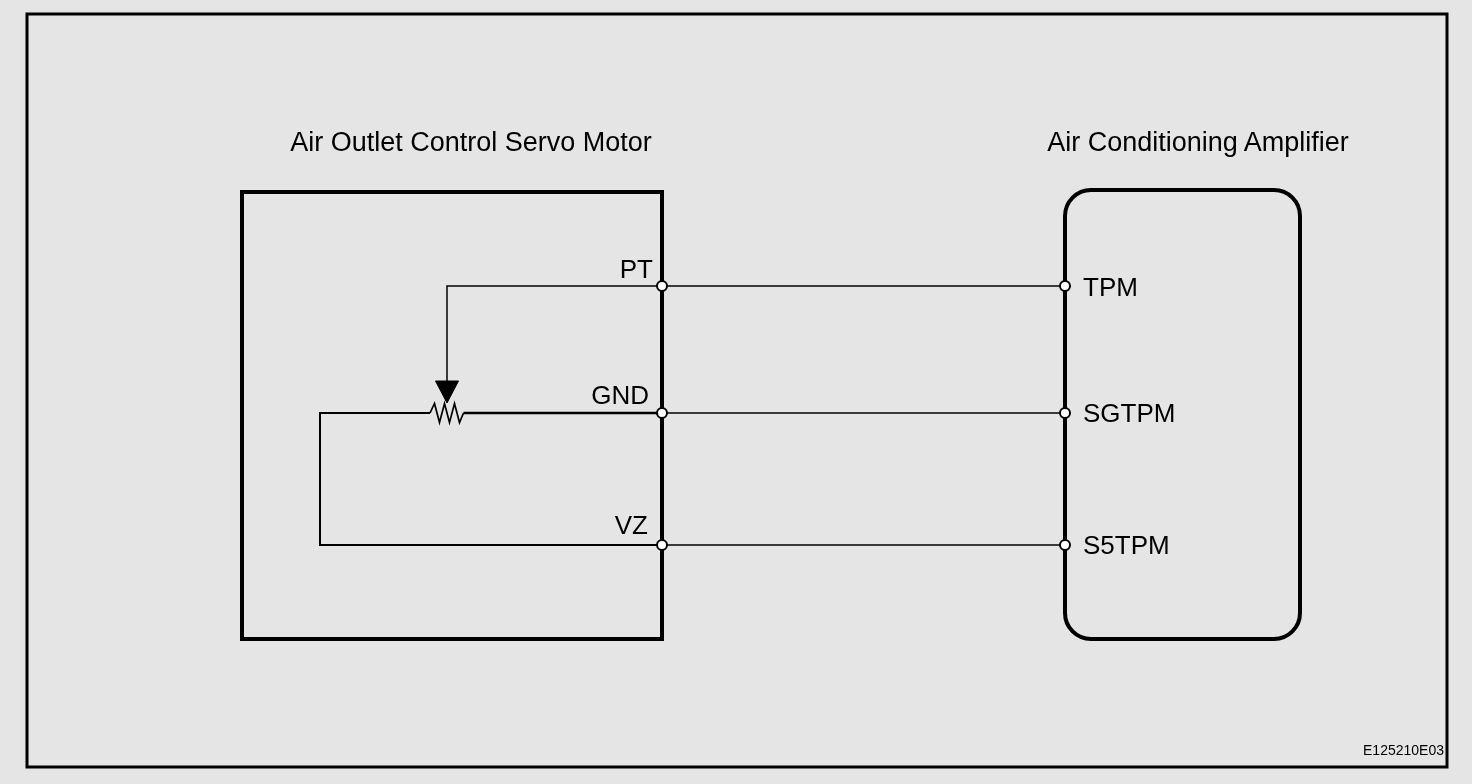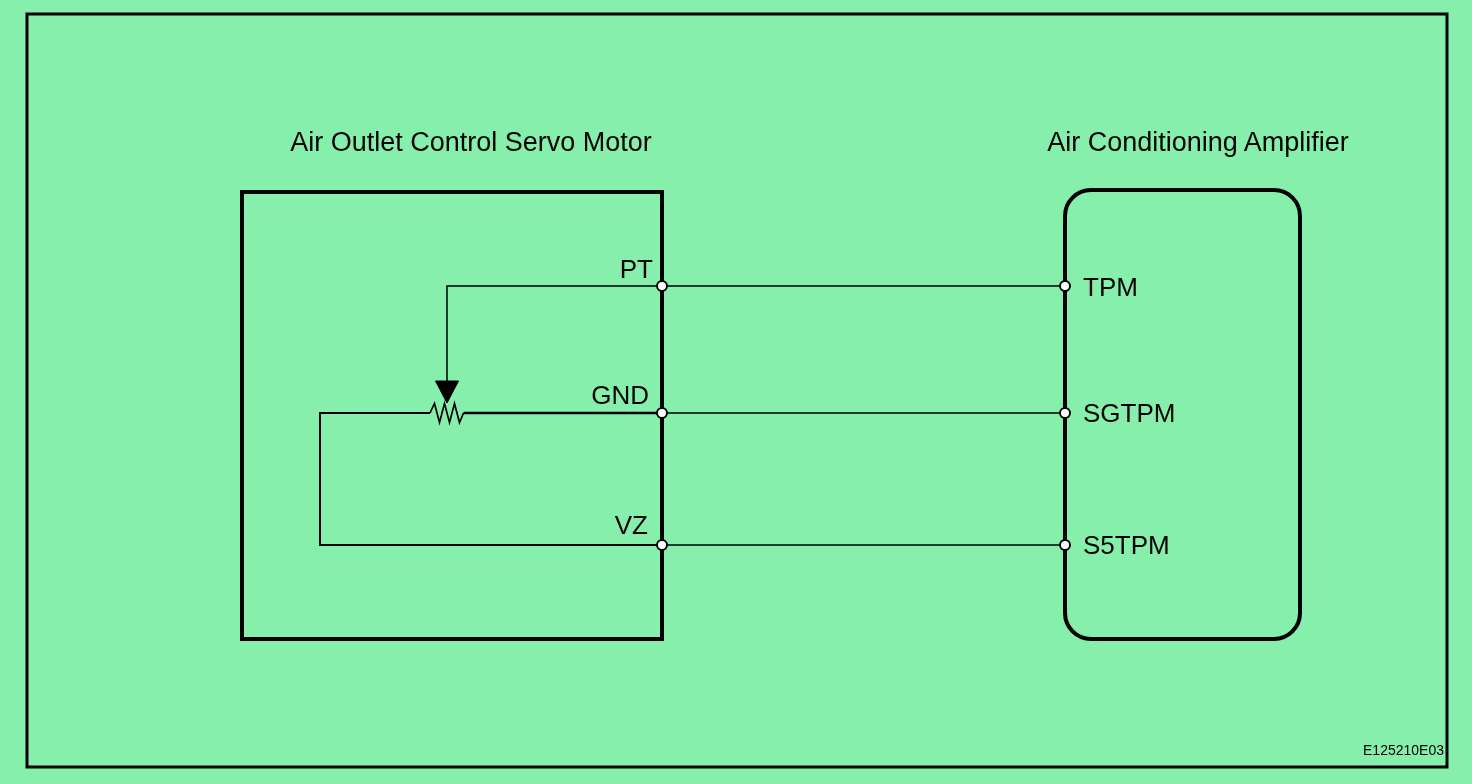--- a/index.html
+++ b/index.html
@@ -7,21 +7,21 @@
     padding: 0;
     background: #ffffff;
     width: 1472px;
     height: 784px;
     font-family: "Liberation Sans", sans-serif;
   }
   .diagram-wrap {
     position: relative;
     width: 1472px;
     height: 784px;
-    background: #86efac;
+    background: #e5e5e5;
     overflow: hidden;
   }
   svg { display: block; }
   text {
     fill: #000000;
     font-family: "Liberation Sans", sans-serif;
   }
   .component-title { font-size: 27px; }
   .pin-label { font-size: 26px; }
   .figure-code { font-size: 14px; }

